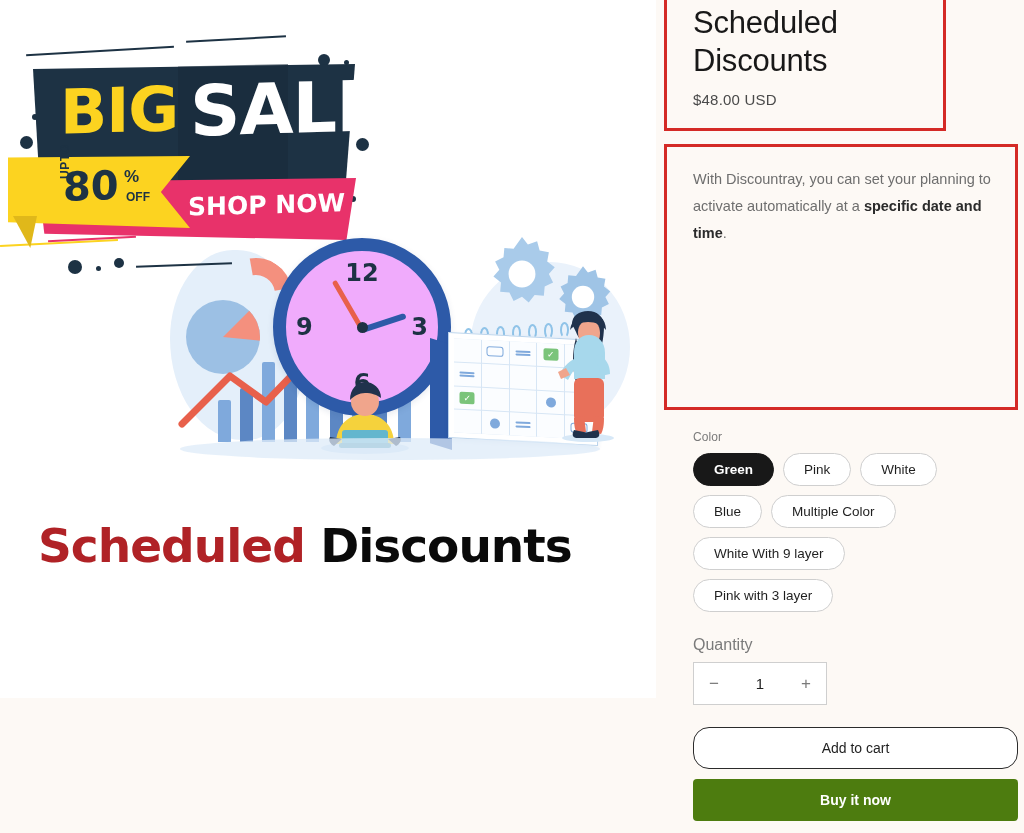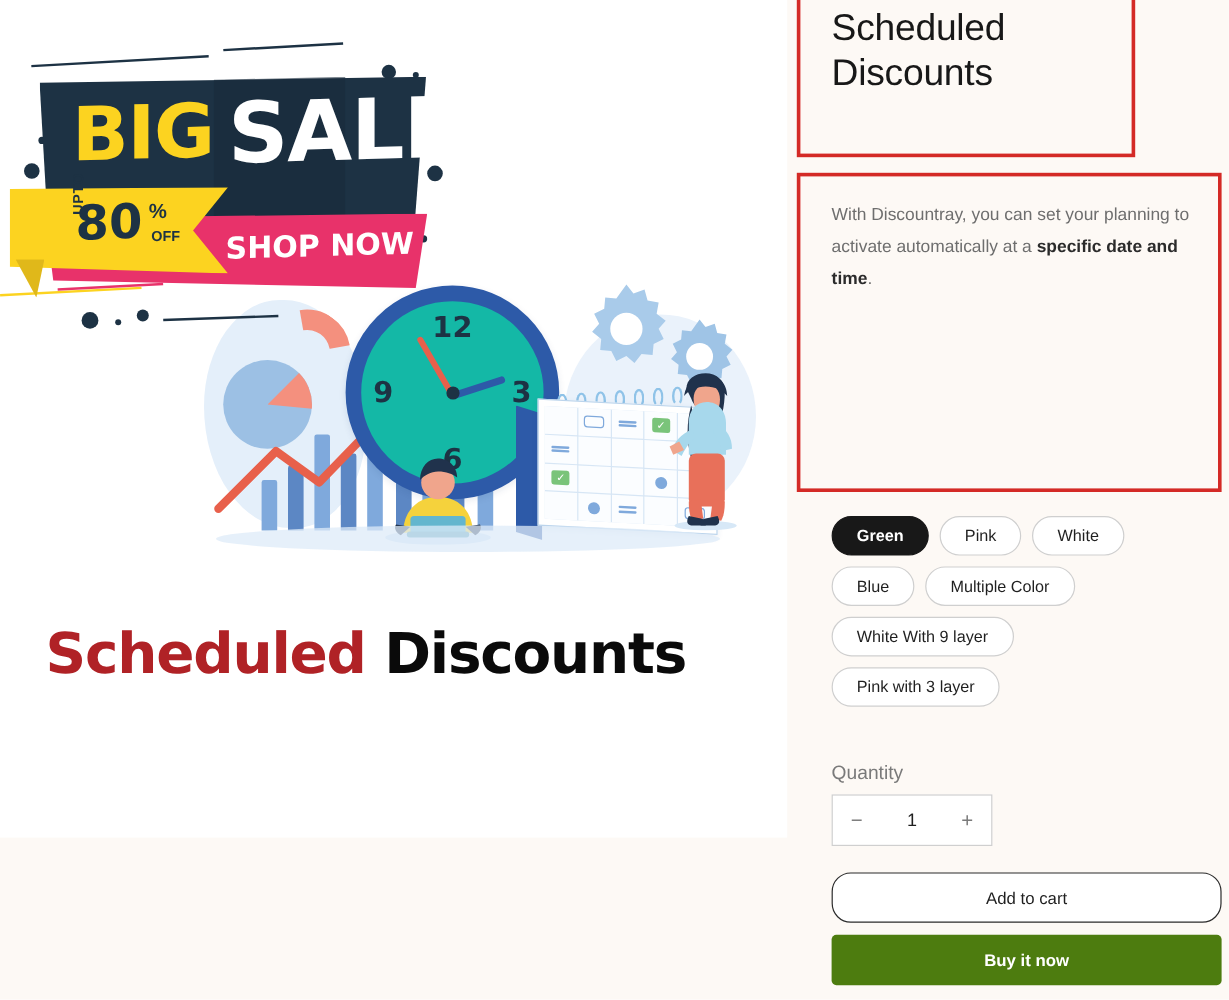--- a/index.html
+++ b/index.html
@@ -97,22 +97,22 @@
   .blob {
     position:absolute; background:#E4EFFA; border-radius:50%;
   }
   .gear {
     position:absolute; color:#A9CBEA; line-height:1;
     font-family:"DejaVu Sans", sans-serif;
   }
 
   
   #clock {
-    position:absolute; left:288px; top:238px; width:178px; height:178px;
-    border-radius:50%; background:#14b8a6;
+    position:absolute; left:273px; top:238px; width:178px; height:178px;
+    border-radius:50%; background:#f0abfc;
     border:13px solid #2D5AA8;
     box-shadow:0 2px 6px rgba(20,50,100,.10);
   }
   #clock .num {
     position:absolute; font-family:"DejaVu Sans", sans-serif;
     font-size:24px; font-weight:bold; color:#1D3244;
   }
   #clock .n12 { left:50%; top:8px; transform:translateX(-50%); }
   #clock .n3  { right:10px; top:50%; transform:translateY(-50%); }
   #clock .n6  { left:50%; bottom:6px; transform:translateX(-50%); }
@@ -463,27 +463,29 @@
   </div>
 </div>
 
 <div id="product-info">
 
   <div class="redbox" id="redbox-title"></div>
   <div class="redbox" id="redbox-desc"></div>
 
   <div id="title-block">
     <h1 id="product-title">Scheduled Discounts</h1>
+    <div id="product-price">$48.00 USD</div>
   </div>
 
   <div id="desc-block">
     <span>With Discountray, you can set your planning to activate automatically at a </span><b>specific date and time</b><span>.</span><br>
   </div>
 
   <div id="options">
+    <div class="opt-label">Color</div>
 
     <div class="pill-row">
       <button class="pill selected">Green</button>
       <button class="pill">Pink</button>
       <button class="pill">White</button>
     </div>
 
     <div class="pill-row">
       <button class="pill">Blue</button>
       <button class="pill">Multiple Color</button>

